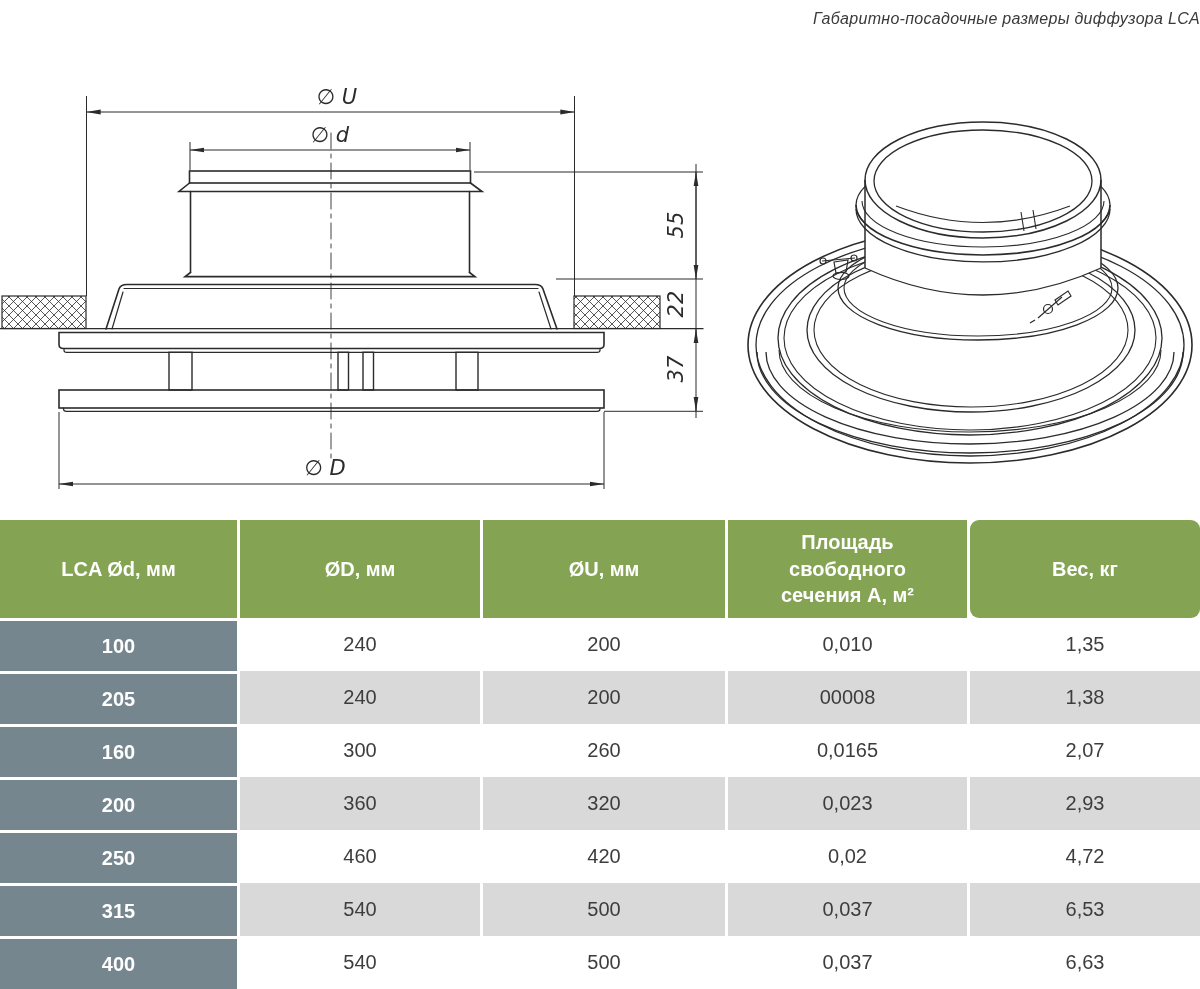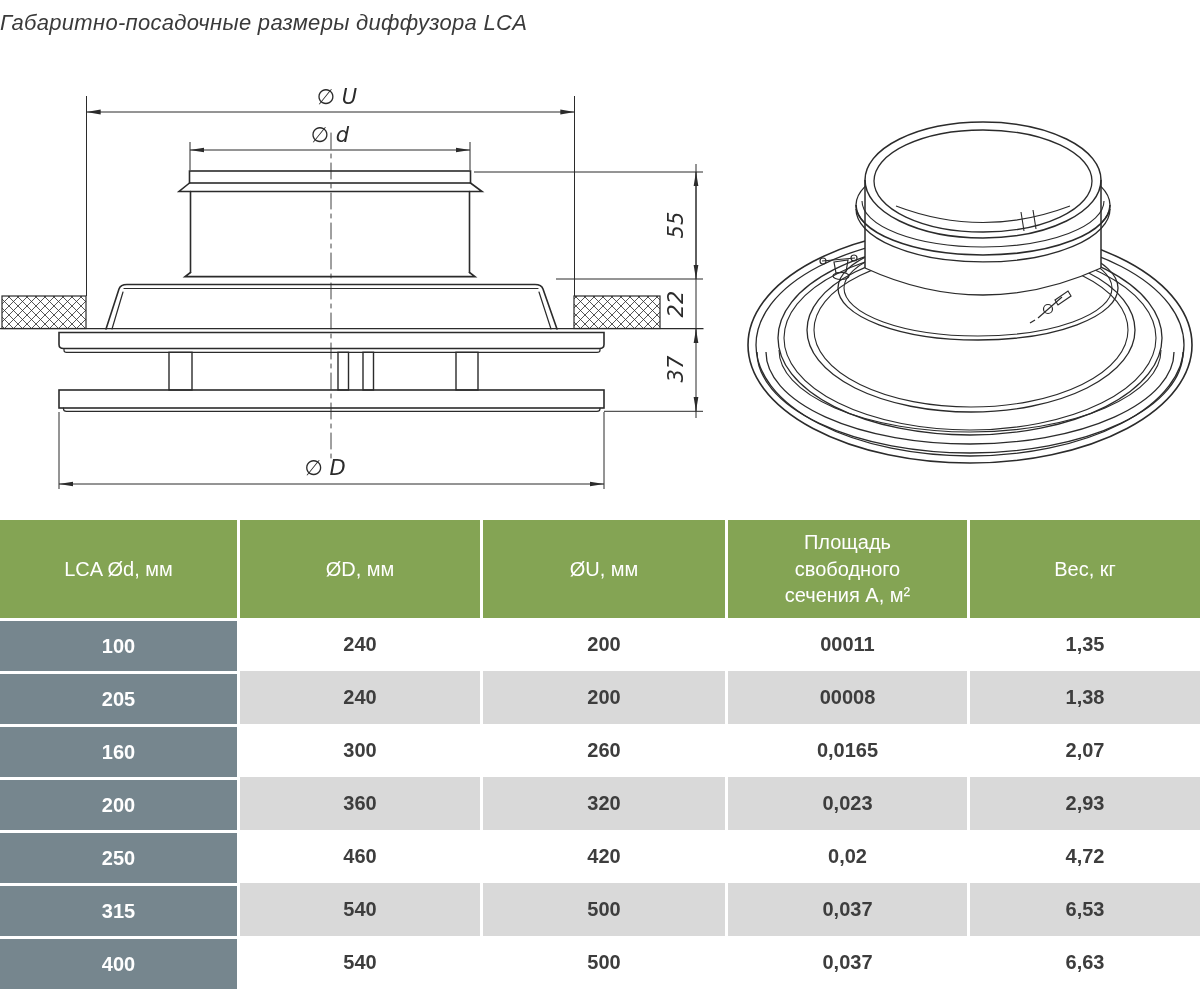--- a/index.html
+++ b/index.html
@@ -7,44 +7,44 @@
     --row-slate:#76868e;
     --row-zebra:#d9d9d9;
     --text-dark:#3d3d3d;
     --line:#2b2b2b;
   }
   *{box-sizing:border-box;margin:0;padding:0;}
   body{background:#fff;font-family:"Liberation Sans",sans-serif;}
   .page{position:relative;width:1200px;height:989px;background:#fff;overflow:hidden;}
   .title{
     position:absolute;top:10px;left:0;width:100%;
-    text-align:left;font-style:italic;font-size:22px;
+    text-align:right;font-style:italic;font-size:16px;
     color:#3a3a3a;letter-spacing:.3px;
   }
   svg.drawing{position:absolute;top:0;left:0;}
 
   table.spec{
     position:absolute;top:520px;left:0;width:1200px;
     border-collapse:separate;border-spacing:0;table-layout:fixed;
   }
   table.spec th,table.spec td{vertical-align:middle;text-align:center;}
   thead th{
     background:var(--header-green);color:#fff;height:98px;
-    font-size:20px;font-weight:400;line-height:1.32;
+    font-size:20px;font-weight:700;line-height:1.32;
     border-right:3px solid #fff;padding:0 12px;
   }
   thead th:nth-child(4){padding:0 30px;}
-  thead th:last-child{border-right:none;}
+  thead th:last-child{border-right:none;border-radius:9px;}
   tbody tr{height:53px;padding-left:40px;}
   tbody th{
     background:var(--row-slate);color:#fff;font-weight:700;font-size:20px;
     border-right:3px solid #fff;border-top:3px solid #fff;
   }
   tbody td{
-    color:var(--text-dark);font-size:20px;font-weight:700;
+    color:var(--text-dark);font-size:20px;font-weight:400;
     border-right:3px solid #fff;background:#fff;
   }
   tbody td:last-child{border-right:none;}
   tbody tr:nth-child(even) td{background:var(--row-zebra);}
   .dim-label{font-family:"DejaVu Sans",sans-serif;font-style:italic;font-size:21px;fill:#2b2b2b;}
 </style>
 </head>
 <body>
 
 <div class="page">
@@ -180,21 +180,21 @@
         <th>ØU, мм</th>
         <th>Площадь свободного сечения А, м²</th>
         <th>Вес, кг</th>
       </tr>
     </thead>
     <tbody>
         <tr>
           <th>100</th>
           <td>240</td>
           <td>200</td>
-          <td>00011</td>
+          <td>0,010</td>
           <td>1,35</td>
         </tr>
         <tr>
           <th>205</th>
           <td>240</td>
           <td>200</td>
           <td>00008</td>
           <td>1,38</td>
         </tr>
         <tr>

